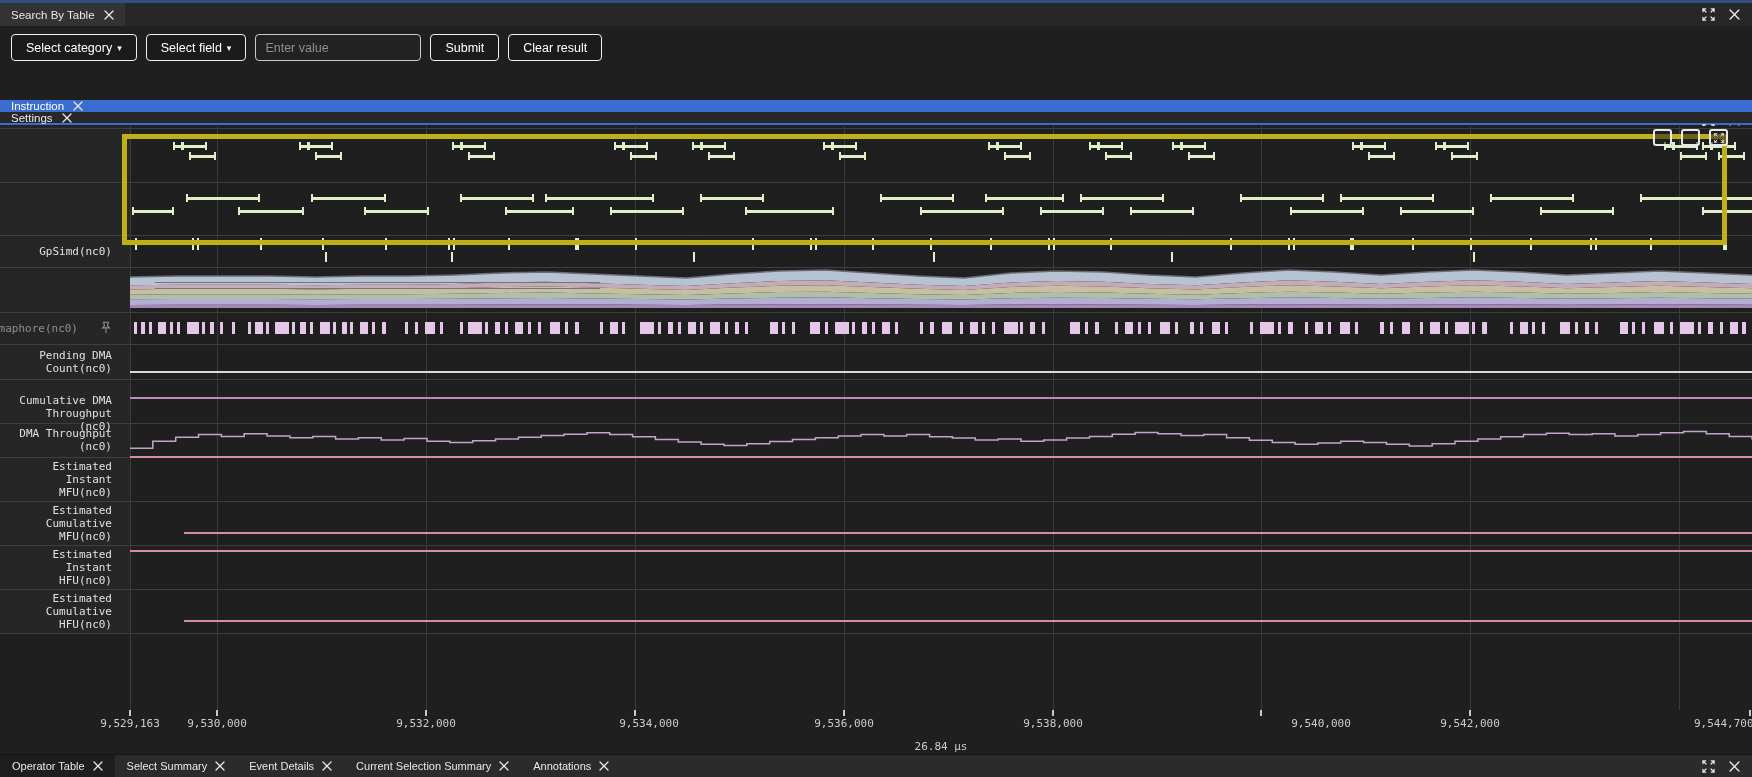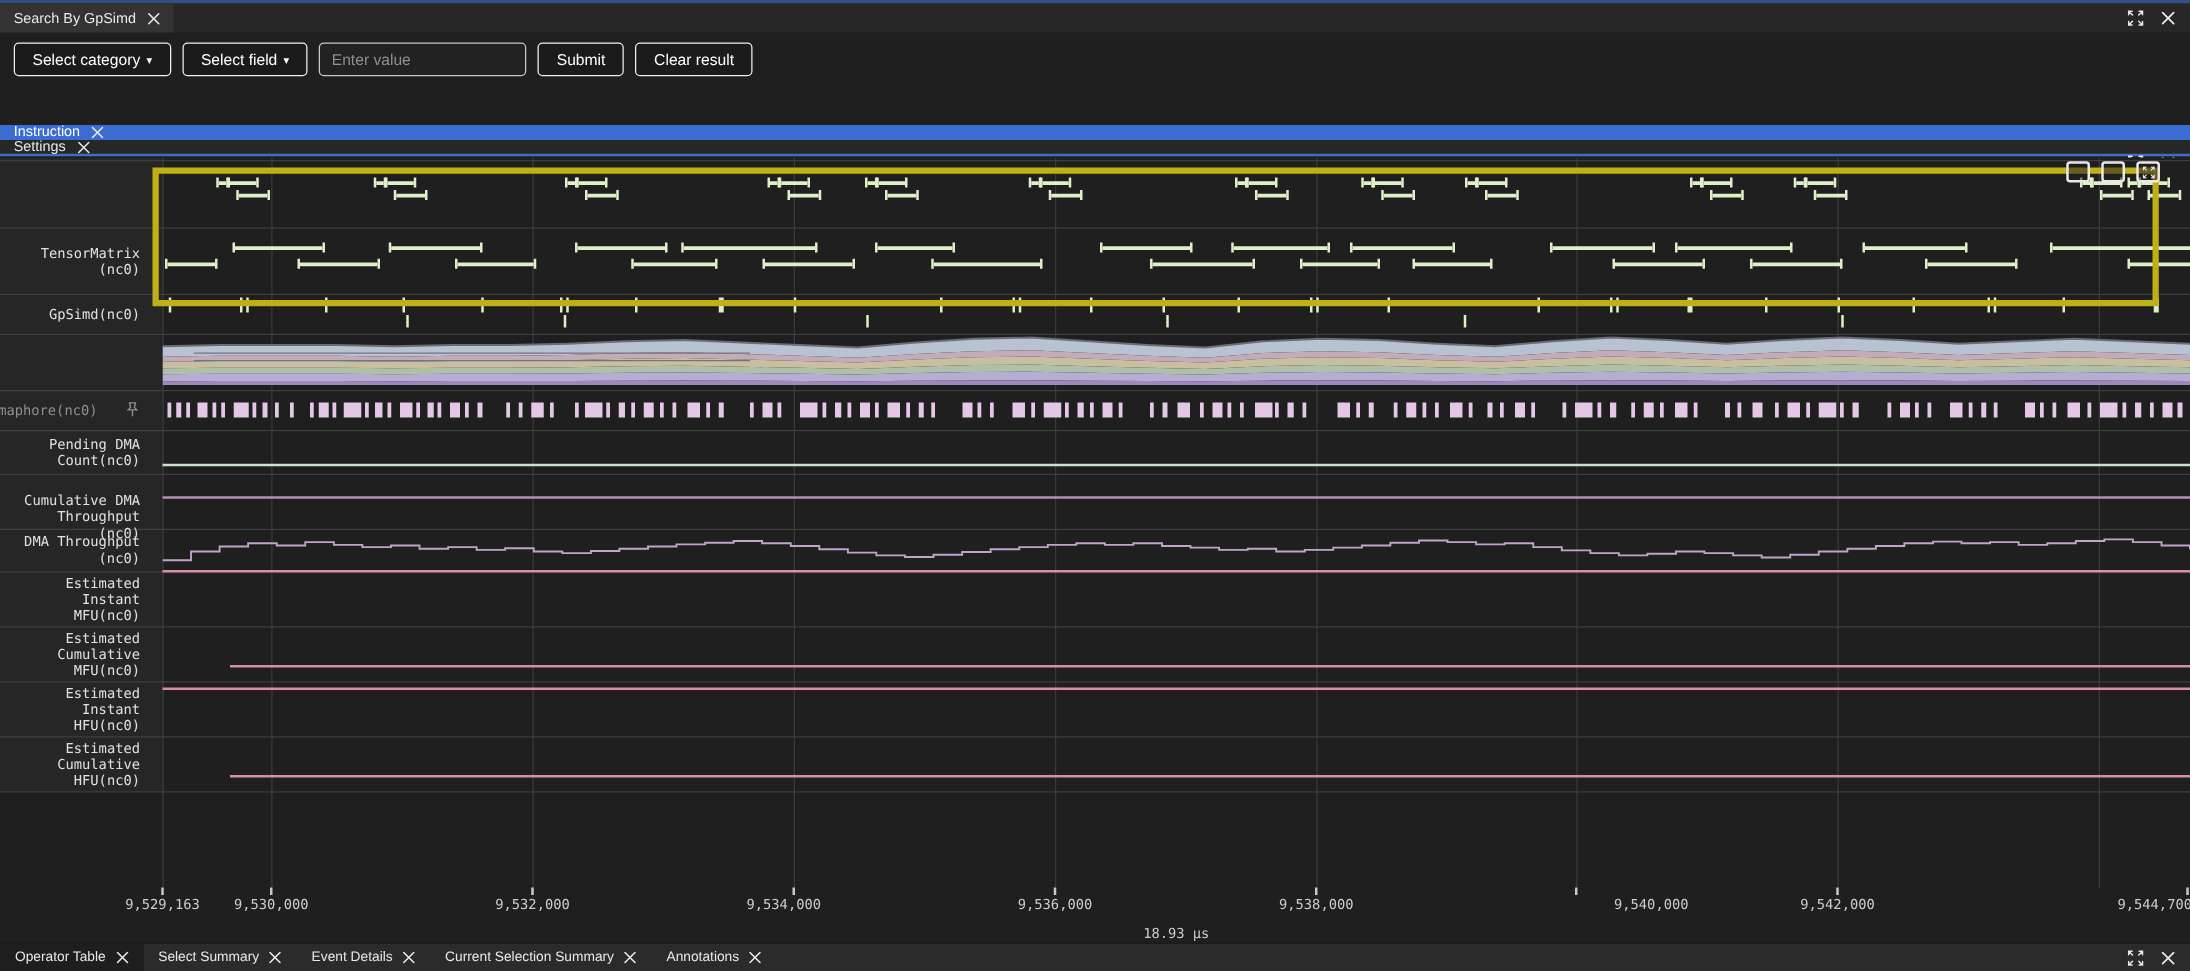--- a/index.html
+++ b/index.html
@@ -69,21 +69,21 @@
 </style>
 </head>
 <body>
 
 <div class="page">
   <div class="top-line"></div>
 
   <section class="panel-search">
     <div class="strip">
       <div class="tab tab-dark">
-        <span>Search By GpSimd</span>
+        <span>Search By Table</span>
         <svg class="xicon icon-s" width="10" height="10" viewBox="0 0 10 10">
             <line x1="1" y1="1" x2="9" y2="9"></line>
             <line x1="9" y1="1" x2="1" y2="9"></line>
           </svg>
       </div>
       <div class="strip-controls">
         <svg class="exicon icon-s" width="13" height="13" viewBox="0 0 14 14">
             <path d="M1 4V1h3M1 1l3.3 3.3M10 1h3v3M13 1 9.7 4.3M13 10v3h-3M13 13 9.7 9.7M4 13H1v-3M1 13l3.3-3.3"></path>
           </svg>
         <svg class="xicon icon-s" width="11" height="11" viewBox="0 0 10 10">
@@ -146,21 +146,21 @@
       <div class="chart-btns">
         <button class="chart-btn"></button>
         <button class="chart-btn"></button>
         <button class="chart-btn">
           <svg class="exicon icon-s" width="10" height="10" viewBox="0 0 14 14">
               <path d="M1 4V1h3M1 1l3.3 3.3M10 1h3v3M13 1 9.7 4.3M13 10v3h-3M13 13 9.7 9.7M4 13H1v-3M1 13l3.3-3.3"></path>
             </svg>
         </button>
       </div>
 
-      <div class="duration">18.93 μs</div>
+      <div class="duration">26.84 μs</div>
     <div class="gridline" style="left: 217px;"></div>
         <div class="gridline" style="left: 426px;"></div>
         <div class="gridline" style="left: 635px;"></div>
         <div class="gridline" style="left: 844px;"></div>
         <div class="gridline" style="left: 1053px;"></div>
         <div class="gridline" style="left: 1261px;"></div>
         <div class="gridline" style="left: 1470px;"></div>
         <div class="gridline" style="left: 1679px;"></div>
         <div class="row-divider" style="top: 2px;"></div>
         <div class="row-divider" style="top: 56px;"></div>
@@ -168,23 +168,20 @@
         <div class="row-divider" style="top: 141px;"></div>
         <div class="row-divider" style="top: 186px;"></div>
         <div class="row-divider" style="top: 218px;"></div>
         <div class="row-divider" style="top: 253px;"></div>
         <div class="row-divider" style="top: 297px;"></div>
         <div class="row-divider" style="top: 331px;"></div>
         <div class="row-divider" style="top: 375px;"></div>
         <div class="row-divider" style="top: 419px;"></div>
         <div class="row-divider" style="top: 463px;"></div>
         <div class="row-divider" style="top: 507px;"></div>
-        <div class="row-label" style="top: 56px; height: 53px;">
-          <span>TensorMatrix (nc0)</span>
-        </div>
         <div class="row-label" style="top: 109px; height: 32px;">
           <span>GpSimd(nc0)</span>
         </div>
         <div class="row-label dim" style="top: 186px; height: 32px; gap: 20px;">
           <span>Semaphore(nc0)</span>
           <svg class="pin" width="12" height="14" viewBox="0 0 12 14">
             <g fill="none" stroke="#909090" stroke-width="1.1">
               <path d="M3.6 1.3h4.8l-.9 3.6 1.9 2H2.6l1.9-2z"></path>
               <line x1="6" y1="7.2" x2="6" y2="12"></line>
             </g>
@@ -457,21 +454,21 @@
         <div class="hline" style="left: 184px; top: 406px; width: 1568px; background: rgb(217, 140, 166);"></div>
         <div class="hline" style="left: 130px; top: 424px; width: 1622px; background: rgb(217, 140, 166);"></div>
         <div class="hline" style="left: 184px; top: 494px; width: 1568px; background: rgb(217, 140, 166);"></div>
         <div class="axis-tick" style="left: 129px;"></div>
         <div class="axis-label" style="left: 130px;">9,529,163</div>
         <div class="axis-tick" style="left: 216px;"></div>
         <div class="axis-label" style="left: 217px;">9,530,000</div>
         <div class="axis-tick" style="left: 425px;"></div>
         <div class="axis-label" style="left: 426px;">9,532,000</div>
         <div class="axis-tick" style="left: 634px;"></div>
-        <div class="axis-label" style="left: 627px; text-align: right;">9,534,000</div>
+        <div class="axis-label" style="left: 649px; text-align: right;">9,534,000</div>
         <div class="axis-tick" style="left: 843px;"></div>
         <div class="axis-label" style="left: 844px;">9,536,000</div>
         <div class="axis-tick" style="left: 1052px;"></div>
         <div class="axis-label" style="left: 1053px;">9,538,000</div>
         <div class="axis-tick" style="left: 1260px;"></div>
         <div class="axis-label" style="left: 1321px;">9,540,000</div>
         <div class="axis-tick" style="left: 1469px;"></div>
         <div class="axis-label" style="left: 1470px;">9,542,000</div>
         <div class="axis-tick" style="left: 1749px;"></div>
         <div class="axis-label edge" style="left: 1750px;">9,544,700</div>

